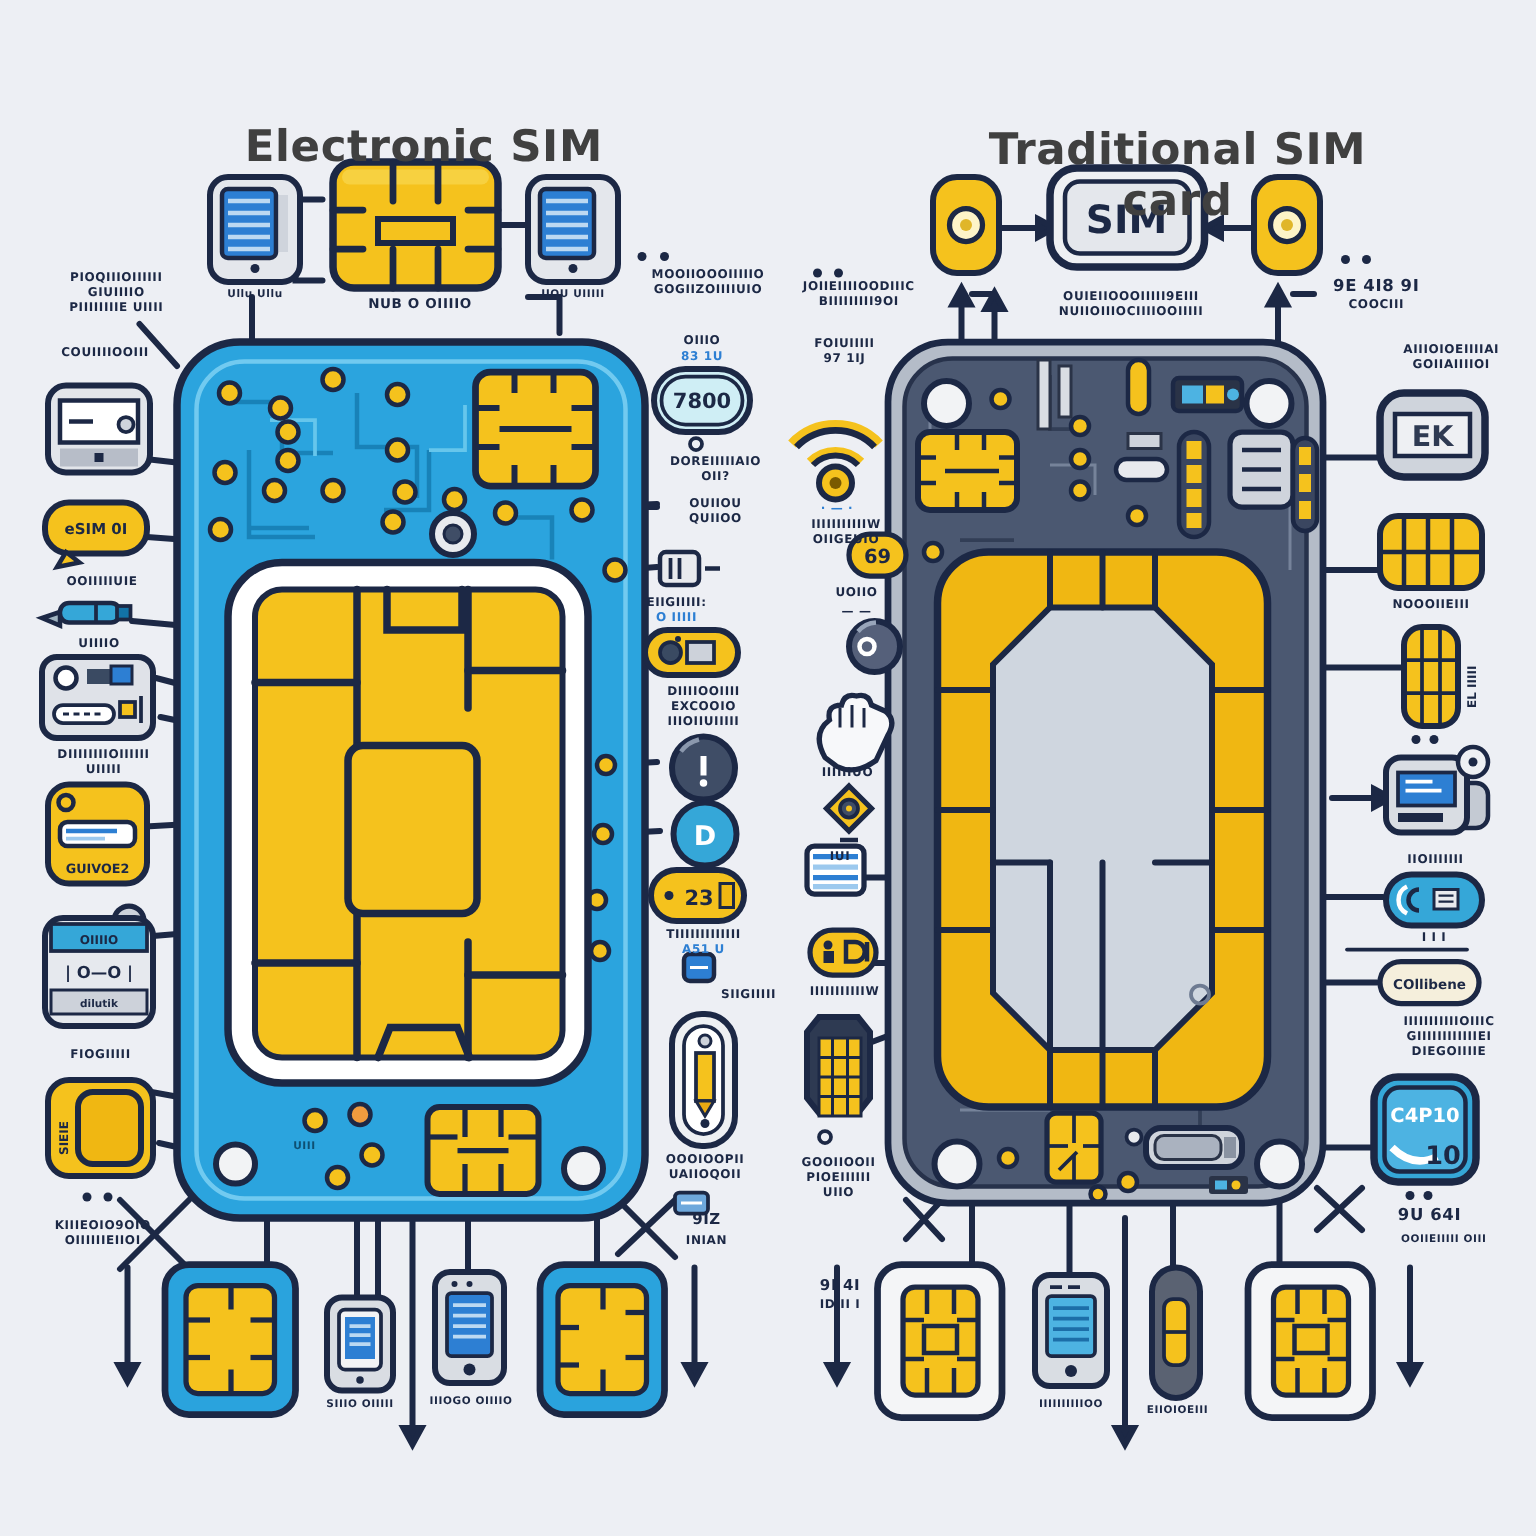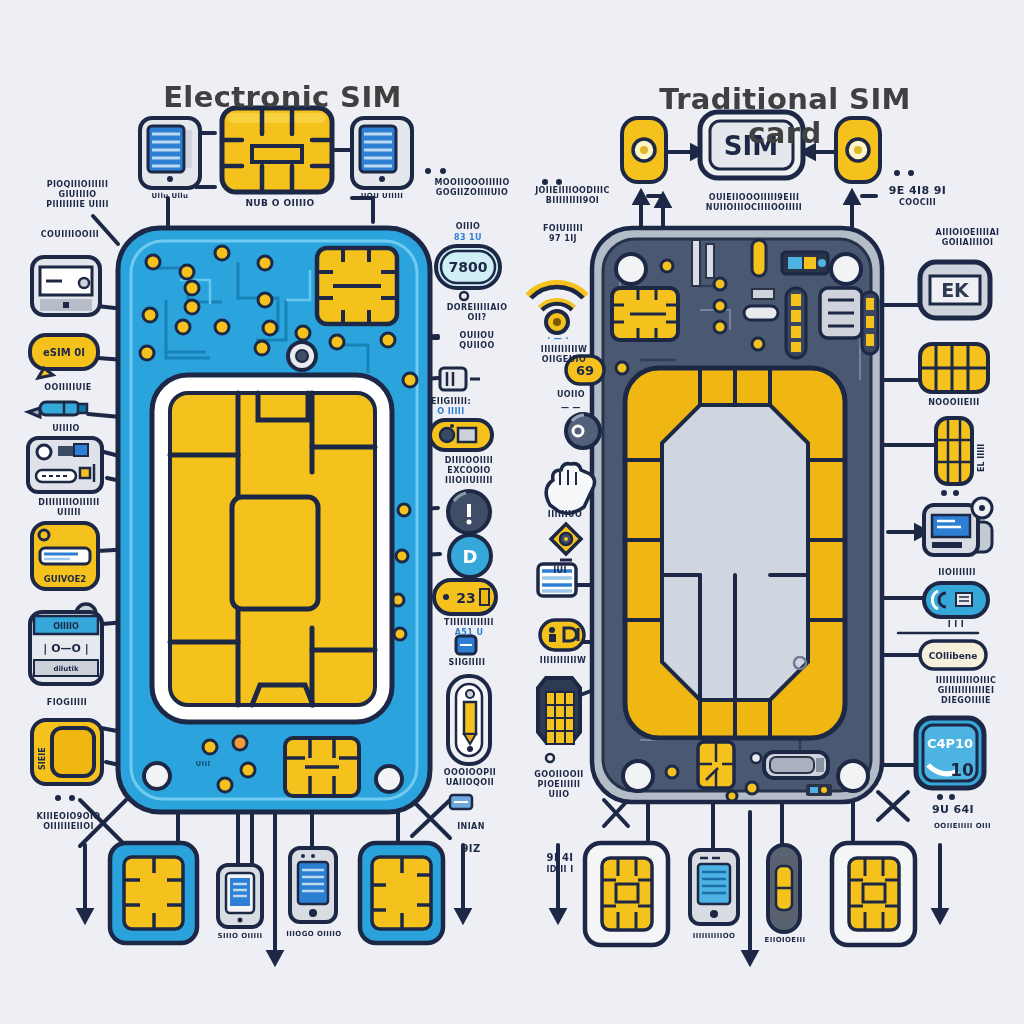--- a/index.html
+++ b/index.html
@@ -769,26 +769,26 @@
 </div>
 <div class="lbl" style="left:424px;top:456px;width:90px;">
   <span class="ln">DIIIIOOIIII</span>
   <span class="ln">EXCOOIO</span>
   <span class="ln">IIIOIIUIIIII</span>
 </div>
 <div class="lbl" style="left:424px;top:618px;width:90px;">
   <span class="ln">TIIIIIIIIIIIII</span>
   <span class="ln blue">A51 U</span>
 </div>
-<div class="lbl" style="left:432px;top:658px;width:70px;">SIIGIIIII</div>
+<div class="lbl" style="left:432px;top:658px;width:70px;padding-left:32px;">SIIGIIIII</div>
 <div class="lbl" style="left:420px;top:768px;width:100px;">
   <span class="ln">OOOIOOPII</span>
   <span class="ln">UAIIOQOII</span>
 </div>
-<div class="lbl s10" style="left:446px;top:808px;width:50px;margin-top:35px;">9IZ</div>
+<div class="lbl s10" style="left:446px;top:808px;width:50px;">9IZ</div>
 <div class="lbl" style="left:446px;top:822px;width:50px;">INIAN</div>
 
 <div class="lbl" style="left:520px;top:186px;width:105px;">
   <span class="ln">JOIIEIIIIOODIIIC</span>
   <span class="ln">BIIIIIIIII9OI</span>
 </div>
 <div class="lbl" style="left:528px;top:224px;width:70px;">
   <span class="ln">FOIUIIIII</span>
   <span class="ln">97 1IJ</span>
 </div>

